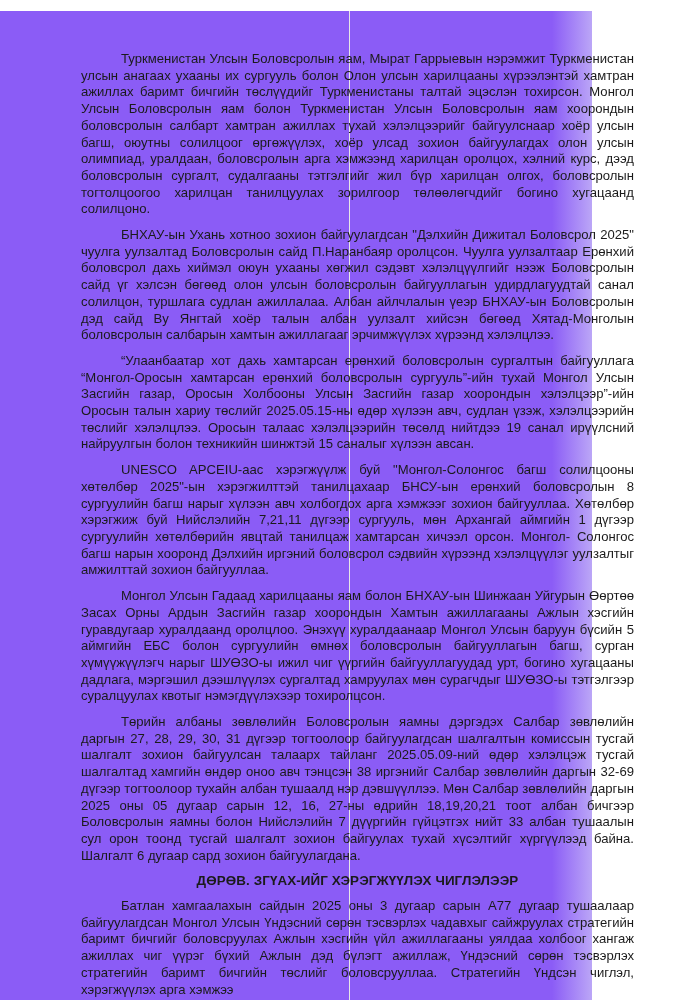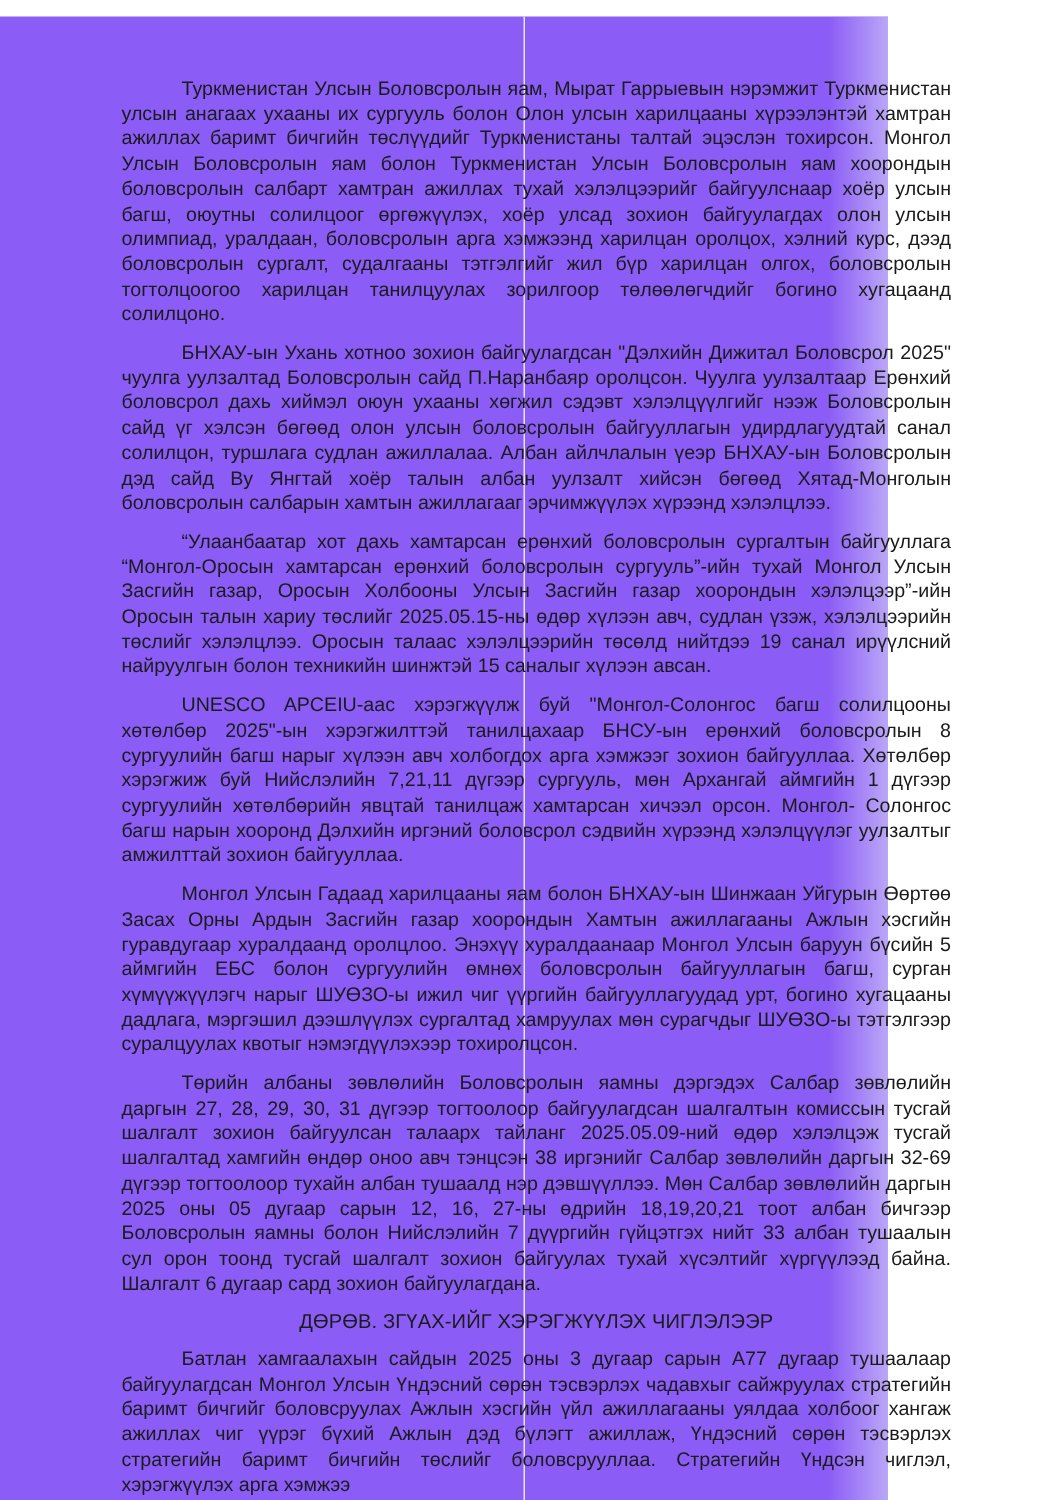--- a/index.html
+++ b/index.html
@@ -45,21 +45,21 @@
       color: #1b1b1b;
     }
     .para {
       margin: 0 0 9px 0;
       text-indent: 40px;
       text-align: justify;
     }
     .heading {
       margin: 0 0 8px 0;
       text-align: center;
-      font-weight: normal;
+      font-weight: bold;
       font-size: 13.4px;
       padding-left: 0;
       letter-spacing: 0.1px;
     }
   </style>
 </head>
 <body>
 
 <div class="page">
   <div class="fold"></div>

